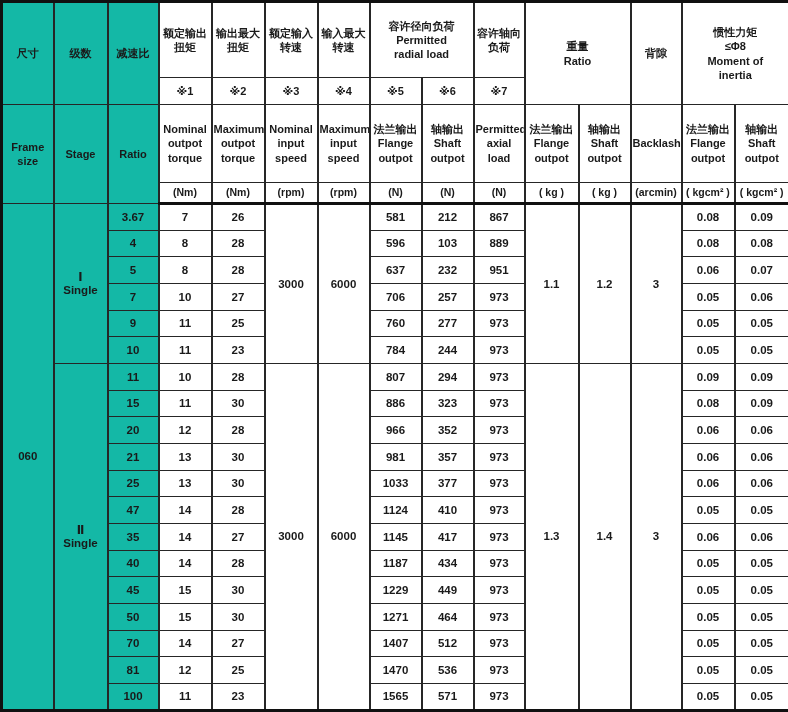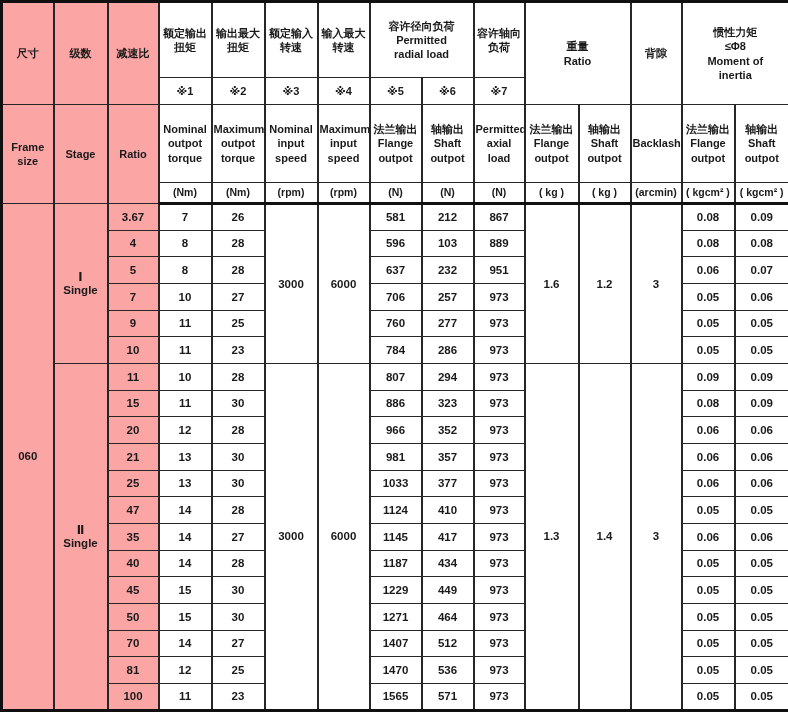--- a/index.html
+++ b/index.html
@@ -5,21 +5,21 @@
   *{box-sizing:border-box;}
   html,body{margin:0;padding:0;background:#ffffff;}
   body{width:788px;height:712px;font-family:"Liberation Sans","DejaVu Sans",sans-serif;color:#1a1a1a;}
   table{border-collapse:collapse;table-layout:fixed;width:788px;height:712px;border:3px solid #101010;}
   th,td{border:1px solid #262626;border-left-width:2px;border-right-width:2px;
         text-align:center;vertical-align:middle;font-weight:bold;padding:0 1px;overflow:hidden;background:#ffffff;}
   thead th{font-size:11px;line-height:1.3;font-weight:bold;}
   tr.h-a{height:76px;} tr.h-b{height:27px;} tr.h-c{height:78px;} tr.h-d{height:21px;}
   tbody tr{height:26px;}
   tbody td{font-size:11.5px;line-height:1.1;}
-  .blue{background:#fca5a5;}
+  .blue{background:#14b8a6;}
   .ln{display:block;}
   .units th{border-bottom:3px solid #101010;font-size:10.5px;}
   .narrow{max-width:62px;margin:0 auto;}
   .zh{font-size:11px;} .en{font-size:11px;text-align:center;}
 </style>
 </head>
 <body>
 
 <table>
   <colgroup>
@@ -131,21 +131,21 @@
           <span class="ln">Single</span>
         </td>
       <td class="blue">3.67</td>
       <td>7</td>
       <td>26</td>
       <td rowspan="6">3000</td>
       <td rowspan="6">6000</td>
       <td>581</td>
       <td>212</td>
       <td>867</td>
-      <td rowspan="6">1.6</td>
+      <td rowspan="6">1.1</td>
       <td rowspan="6">1.2</td>
       <td rowspan="6">3</td>
       <td>0.08</td>
       <td>0.09</td>
     </tr>
     <tr>
       <td class="blue">4</td>
       <td>8</td>
       <td>28</td>
       <td>596</td>
@@ -182,21 +182,21 @@
       <td>277</td>
       <td>973</td>
       <td>0.05</td>
       <td>0.05</td>
     </tr>
     <tr>
       <td class="blue">10</td>
       <td>11</td>
       <td>23</td>
       <td>784</td>
-      <td>286</td>
+      <td>244</td>
       <td>973</td>
       <td>0.05</td>
       <td>0.05</td>
     </tr>
     <tr>
       <td class="blue" rowspan="13">
           <span class="ln">Ⅱ</span>
           <span class="ln">Single</span>
         </td>
       <td class="blue">11</td>

